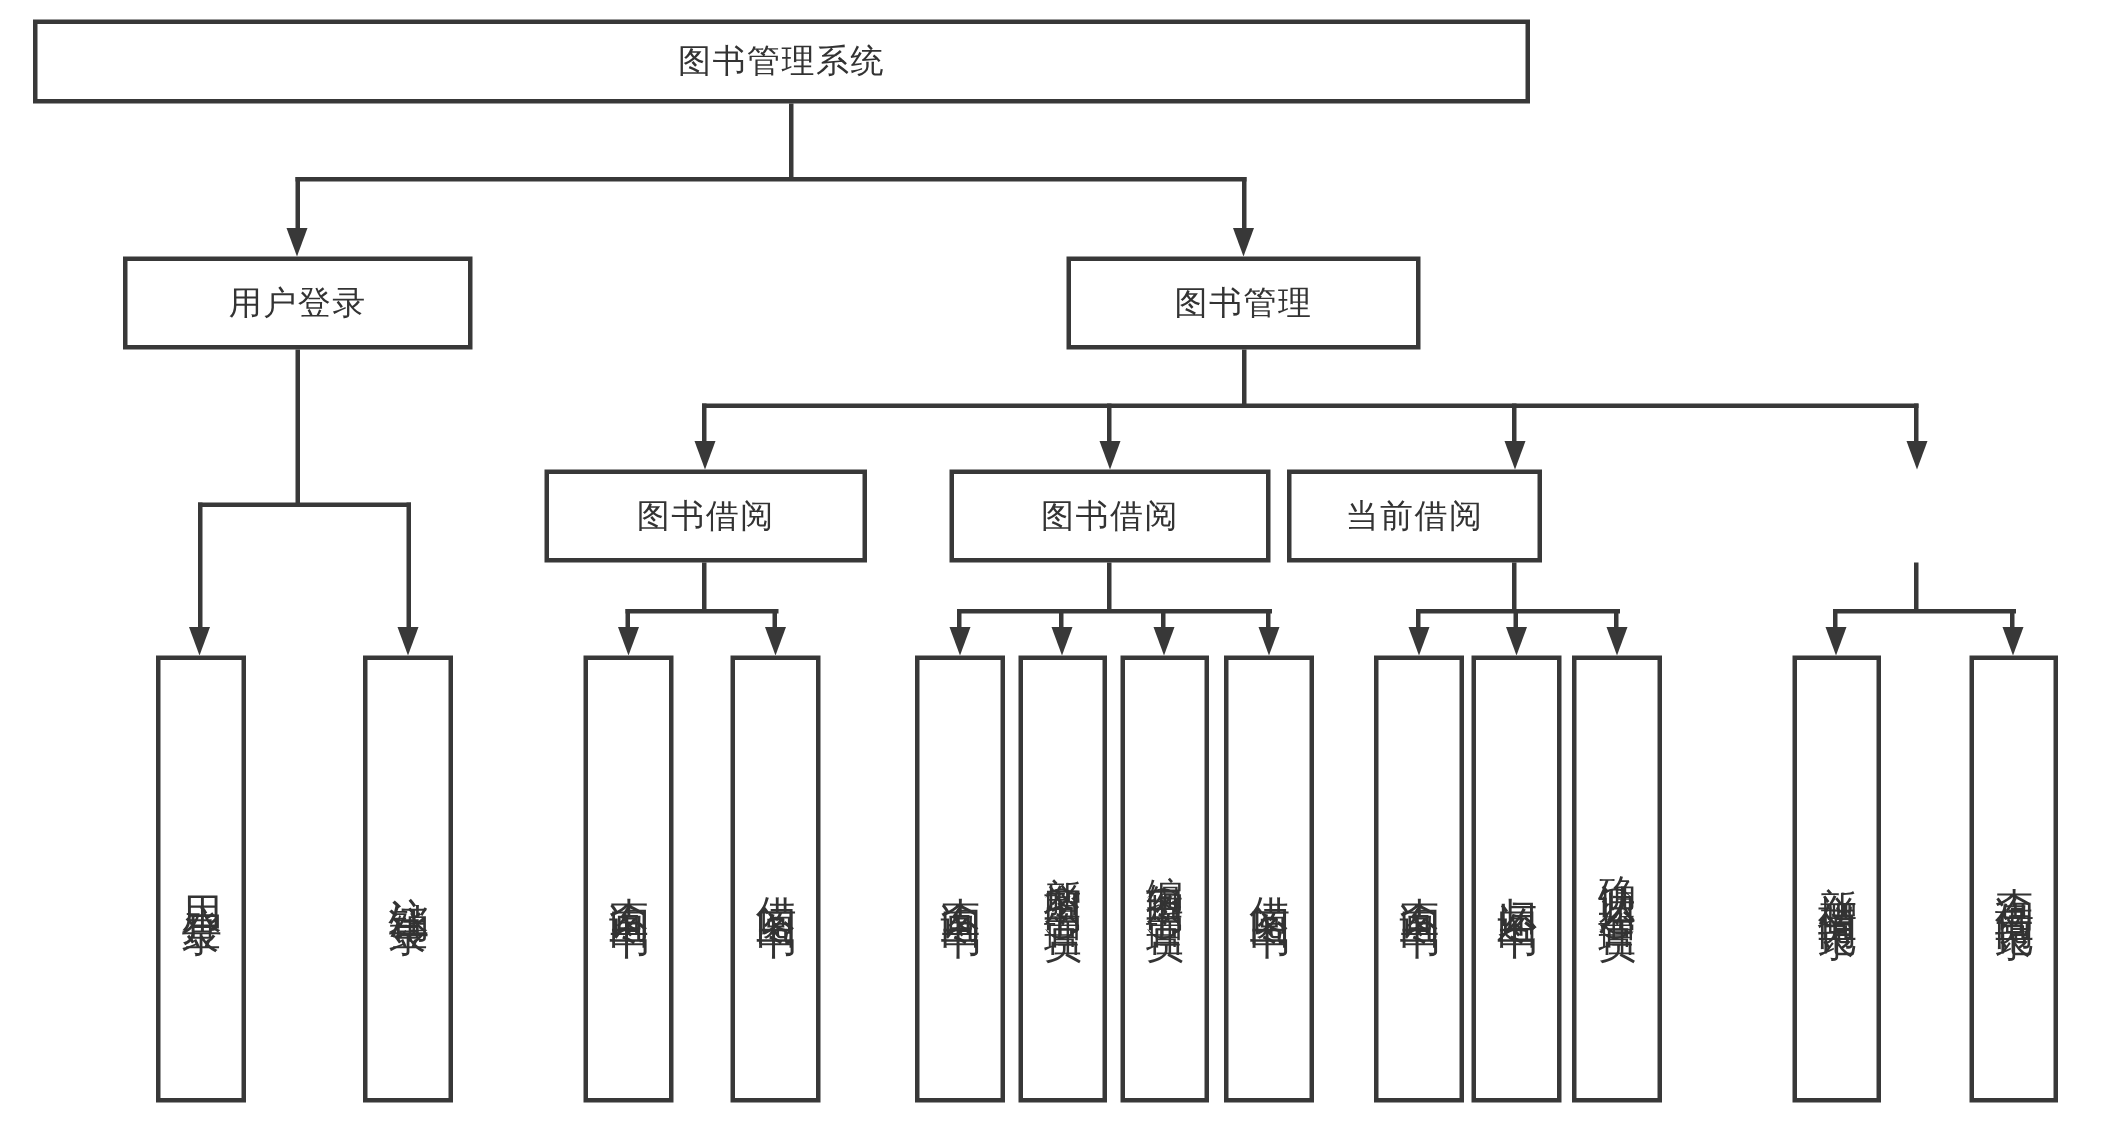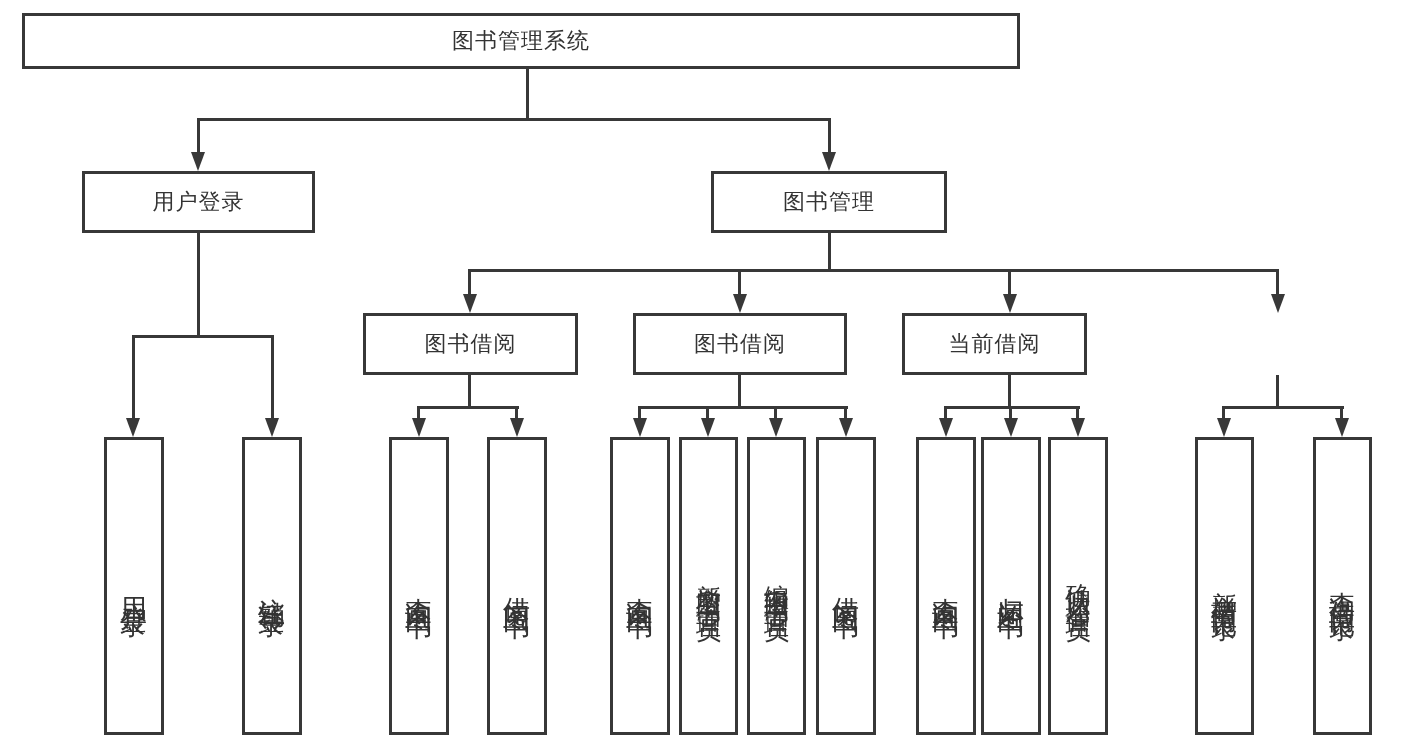--- a/index.html
+++ b/index.html
@@ -69,21 +69,21 @@
   <div class="ahead" style="left:1003px;top:294px;"></div>
   <div class="line" style="left:1276px;top:269px;width:3px;height:27px;"></div>
   <div class="ahead" style="left:1271px;top:294px;"></div>
 
   <div class="box hnode" style="left:363px;top:313px;width:215px;height:62px;">
     <span>图书借阅</span>
   </div>
   <div class="box hnode" style="left:633px;top:313px;width:214px;height:62px;">
     <span>图书借阅</span>
   </div>
-  <div class="box hnode" style="left:902px;top:313px;width:185px;height:62px;">
+  <div class="box hnode" style="left:858px;top:313px;width:170px;height:62px;">
     <span>当前借阅</span>
   </div>
 
   <div class="line" style="left:468px;top:375px;width:3px;height:33px;"></div>
   <div class="line" style="left:417px;top:406px;width:102px;height:3px;"></div>
   <div class="line" style="left:417px;top:406px;width:3px;height:14px;"></div>
   <div class="ahead" style="left:412px;top:418px;"></div>
   <div class="line" style="left:515px;top:406px;width:3px;height:14px;"></div>
   <div class="ahead" style="left:510px;top:418px;"></div>
 

